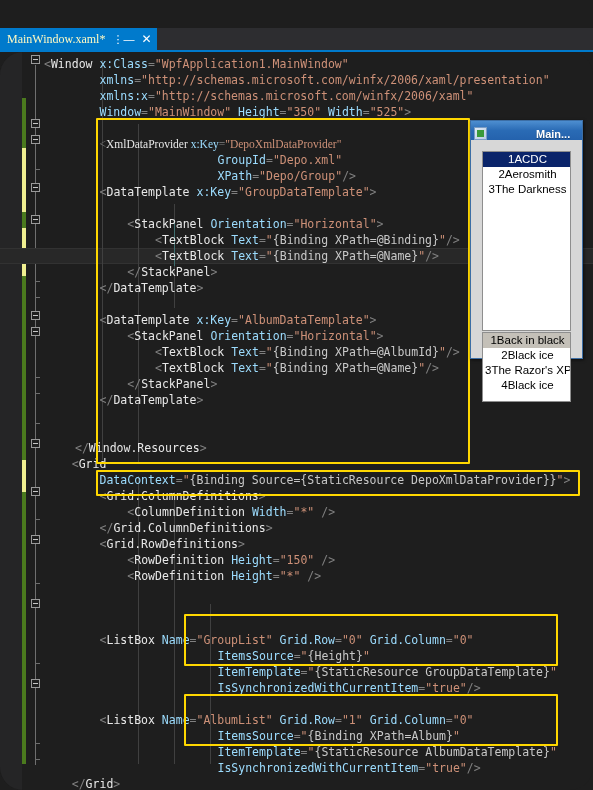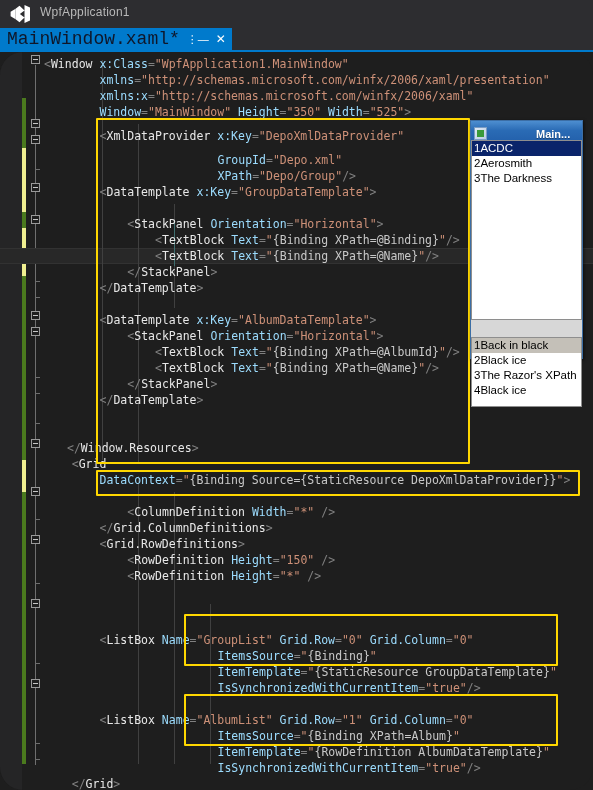--- a/index.html
+++ b/index.html
@@ -42,23 +42,23 @@
   }
   .tab-active {
     position: absolute; left: 0; top: 0;
     height: 22px;
     background: #007acc;
     display: flex; align-items: center;
     padding: 0 6px 0 7px;
     gap: 7px;
   }
   .tab-label {
-    font-family: Liberation Mono, monospace;
-    font-size: 18px;
-    color: #0f172a;
+    font-family: Liberation Serif, serif;
+    font-size: 12px;
+    color: #fef9c3;
     white-space: nowrap;
   }
   .tab-pin, .tab-close {
     font-family: "Liberation Sans", sans-serif;
     font-size: 11px;
     color: #ffffff;
     line-height: 1;
     cursor: pointer;
   }
   .tab-close { font-size: 12px; }
@@ -217,55 +217,48 @@
     font-family: "Liberation Sans", sans-serif;
     font-size: 10px; line-height: 13px;
     text-align: center;
     color: #0a1b33;
     font-weight: bold;
   }
   .pw-body {
     position: absolute; left: 0; top: 19px;
     width: 111px; height: 218px;
     background: #d7d7d7;
-    padding: 0;
+    padding: 11px;
+    text-align: center;
   }
   .pw-listbox {
     background: #ffffff;
     border: 1px solid #8e8e8e;
     overflow: hidden;
   }
   .pw-listbox.top { height: 180px; }
-  .pw-listbox.bottom { height: 70px; margin-top: 17px; }
+  .pw-listbox.bottom { height: 70px; margin-top: 1px; }
   .pw-item {
     font-family: "Liberation Sans", sans-serif;
     font-size: 11.5px;
     line-height: 15px;
     height: 15px;
     padding-left: 2px;
     color: #000000;
     white-space: nowrap;
     cursor: pointer;
   }
   .pw-item.sel-active { background: #0a246a; color: #ffffff; }
   .pw-item.sel-inactive { background: #c4c0b8; color: #000000; }
 </style>
 </head>
 <body>
 
 <div id="app">
 
-  <div class="titlebar">
-    <svg class="vs-logo" viewBox="0 0 20 18">
-      <polygon points="14.5,0 20,2.6 20,15.4 14.5,18 14.5,12.6 9.5,17.2 5.6,14.2 5.6,3.8 9.5,0.8 14.5,5.4" fill="#ffffff"></polygon>
-      <polygon points="5.6,3.8 5.6,14.2 0.6,11.2 0.6,6.8" fill="#ffffff"></polygon>
-      <polygon points="14.5,5.4 14.5,12.6 9.9,9" fill="#2d2d30"></polygon>
-    </svg>
-    <div class="titlebar-text">WpfApplication1</div>
-  </div>
 
   <div class="tabstrip">
     <div class="tab-active">
       <span class="tab-label">MainWindow.xaml*</span>
       <span class="tab-pin">⋮—</span>
       <span class="tab-close">✕</span>
     </div>
   </div>
   <div class="tabstrip-underline"></div>
 
@@ -317,50 +310,51 @@
     <div class="indent-guide" style="left:174px;top:152px;height:104px;"></div>
     <div class="indent-guide" style="left:174px;top:440px;height:272px;"></div>
     <div class="indent-guide teal" style="left:174px;top:168px;height:46px;"></div>
     <div class="indent-guide" style="left:210px;top:552px;height:160px;"></div>
 
     <div class="code-layer" id="code-layer">
         <div class="cline" style="top: 4px; left: 44px;"><span class="t-brk">&lt;</span><span class="t-elem">Window</span> <span class="t-attr">x:Class</span><span class="t-brk">=</span><span class="t-str">"WpfApplication1.MainWindow"</span></div>
         <div class="cline" style="top: 20px; left: 99.52px;"><span class="t-attr">xmlns</span><span class="t-brk">=</span><span class="t-str">"http://schemas.microsoft.com/winfx/2006/xaml/presentation"</span></div>
         <div class="cline" style="top: 36px; left: 99.52px;"><span class="t-attr">xmlns:x</span><span class="t-brk">=</span><span class="t-str">"http://schemas.microsoft.com/winfx/2006/xaml"</span></div>
         <div class="cline" style="top: 52px; left: 99.52px;"><span class="t-attr">Window</span><span class="t-brk">=</span><span class="t-str">"MainWindow"</span> <span class="t-attr">Height</span><span class="t-brk">=</span><span class="t-str">"350"</span> <span class="t-attr">Width</span><span class="t-brk">=</span><span class="t-str">"525"</span><span class="t-brk">&gt;</span></div>
-        <div class="cline" style="top: 76px; left: 99.52px;"><span class="t-brk">&lt;</span><span class="t-elem">XmlDataProvider</span> <span class="t-attr">x:Key</span><span class="t-brk">=</span><span class="t-str">"DepoXmlDataProvider"</span></div>
+        <div class="cline" style="top: 84px; left: 99.52px; font-family: Liberation Serif, serif;"><span class="t-brk">&lt;</span><span class="t-elem">XmlDataProvider</span> <span class="t-attr">x:Key</span><span class="t-brk">=</span><span class="t-str">"DepoXmlDataProvider"</span></div>
         <div class="cline" style="top: 100px; left: 217.5px;"><span class="t-attr">GroupId</span><span class="t-brk">=</span><span class="t-str">"Depo.xml"</span></div>
         <div class="cline" style="top: 116px; left: 217.5px;"><span class="t-attr">XPath</span><span class="t-brk">=</span><span class="t-str">"Depo/Group"</span><span class="t-brk">/&gt;</span></div>
         <div class="cline" style="top: 132px; left: 99.52px;"><span class="t-brk">&lt;</span><span class="t-elem">DataTemplate</span> <span class="t-attr">x:Key</span><span class="t-brk">=</span><span class="t-str">"GroupDataTemplate"</span><span class="t-brk">&gt;</span></div>
         <div class="cline" style="top: 164px; left: 127.28px;"><span class="t-brk">&lt;</span><span class="t-elem">StackPanel</span> <span class="t-attr">Orientation</span><span class="t-brk">=</span><span class="t-str">"Horizontal"</span><span class="t-brk">&gt;</span></div>
         <div class="cline" style="top: 180px; left: 155.04px;"><span class="t-brk">&lt;</span><span class="t-elem">TextBlock</span> <span class="t-attr">Text</span><span class="t-brk">=</span><span class="t-str">"</span><span class="t-mkext">{Binding XPath=@Binding}</span><span class="t-str">"</span><span class="t-brk">/&gt;</span></div>
         <div class="cline" style="top: 196px; left: 155.04px;"><span class="t-brk">&lt;</span><span class="t-elem">TextBlock</span> <span class="t-attr">Text</span><span class="t-brk">=</span><span class="t-str">"</span><span class="t-mkext">{Binding XPath=@Name}</span><span class="t-str">"</span><span class="t-brk">/&gt;</span></div>
         <div class="cline" style="top: 212px; left: 127.28px;"><span class="t-brk">&lt;/</span><span class="t-elem">StackPanel</span><span class="t-brk">&gt;</span></div>
         <div class="cline" style="top: 228px; left: 99.52px;"><span class="t-brk">&lt;/</span><span class="t-elem">DataTemplate</span><span class="t-brk">&gt;</span></div>
         <div class="cline" style="top: 260px; left: 99.52px;"><span class="t-brk">&lt;</span><span class="t-elem">DataTemplate</span> <span class="t-attr">x:Key</span><span class="t-brk">=</span><span class="t-str">"AlbumDataTemplate"</span><span class="t-brk">&gt;</span></div>
         <div class="cline" style="top: 276px; left: 127.28px;"><span class="t-brk">&lt;</span><span class="t-elem">StackPanel</span> <span class="t-attr">Orientation</span><span class="t-brk">=</span><span class="t-str">"Horizontal"</span><span class="t-brk">&gt;</span></div>
         <div class="cline" style="top: 292px; left: 155.04px;"><span class="t-brk">&lt;</span><span class="t-elem">TextBlock</span> <span class="t-attr">Text</span><span class="t-brk">=</span><span class="t-str">"</span><span class="t-mkext">{Binding XPath=@AlbumId}</span><span class="t-str">"</span><span class="t-brk">/&gt;</span></div>
         <div class="cline" style="top: 308px; left: 155.04px;"><span class="t-brk">&lt;</span><span class="t-elem">TextBlock</span> <span class="t-attr">Text</span><span class="t-brk">=</span><span class="t-str">"</span><span class="t-mkext">{Binding XPath=@Name}</span><span class="t-str">"</span><span class="t-brk">/&gt;</span></div>
         <div class="cline" style="top: 324px; left: 127.28px;"><span class="t-brk">&lt;/</span><span class="t-elem">StackPanel</span><span class="t-brk">&gt;</span></div>
         <div class="cline" style="top: 340px; left: 99.52px;"><span class="t-brk">&lt;/</span><span class="t-elem">DataTemplate</span><span class="t-brk">&gt;</span></div>
-        <div class="cline" style="top: 388px; left: 67px;"><span class="t-brk">&lt;/</span><span class="t-elem">Window.Resources</span><span class="t-brk">&gt;</span></div>
+        <div class="cline" style="top: 388px; left: 75px;"><span class="t-brk">&lt;/</span><span class="t-elem">Window.Resources</span><span class="t-brk">&gt;</span></div>
         <div class="cline" style="top: 404px; left: 71.76px;"><span class="t-brk">&lt;</span><span class="t-elem">Grid</span></div>
         <div class="cline" style="top: 420px; left: 99.52px;"><span class="t-attr">DataContext</span><span class="t-brk">=</span><span class="t-str">"</span><span class="t-mkext">{Binding Source={StaticResource DepoXmlDataProvider}}</span><span class="t-str">"</span><span class="t-brk">&gt;</span></div>
+        <div class="cline" style="top: 436px; left: 99.52px;"><span class="t-brk">&lt;</span><span class="t-elem">Grid.ColumnDefinitions</span><span class="t-brk">&gt;</span></div>
         <div class="cline" style="top: 452px; left: 127.28px;"><span class="t-brk">&lt;</span><span class="t-elem">ColumnDefinition</span> <span class="t-attr">Width</span><span class="t-brk">=</span><span class="t-str">"*"</span> <span class="t-brk">/&gt;</span></div>
         <div class="cline" style="top: 484px; left: 99.52px;"><span class="t-brk">&lt;</span><span class="t-elem">Grid.RowDefinitions</span><span class="t-brk">&gt;</span></div>
         <div class="cline" style="top: 468px; left: 99.52px;"><span class="t-brk">&lt;/</span><span class="t-elem">Grid.ColumnDefinitions</span><span class="t-brk">&gt;</span></div>
         <div class="cline" style="top: 500px; left: 127.28px;"><span class="t-brk">&lt;</span><span class="t-elem">RowDefinition</span> <span class="t-attr">Height</span><span class="t-brk">=</span><span class="t-str">"150"</span> <span class="t-brk">/&gt;</span></div>
         <div class="cline" style="top: 516px; left: 127.28px;"><span class="t-brk">&lt;</span><span class="t-elem">RowDefinition</span> <span class="t-attr">Height</span><span class="t-brk">=</span><span class="t-str">"*"</span> <span class="t-brk">/&gt;</span></div>
         <div class="cline" style="top: 580px; left: 99.52px;"><span class="t-brk">&lt;</span><span class="t-elem">ListBox</span> <span class="t-attr">Name</span><span class="t-brk">=</span><span class="t-str">"GroupList"</span> <span class="t-attr">Grid.Row</span><span class="t-brk">=</span><span class="t-str">"0"</span> <span class="t-attr">Grid.Column</span><span class="t-brk">=</span><span class="t-str">"0"</span></div>
-        <div class="cline" style="top: 596px; left: 217.5px;"><span class="t-attr">ItemsSource</span><span class="t-brk">=</span><span class="t-str">"</span><span class="t-mkext">{Binding}</span><span class="t-str">"</span></div>
+        <div class="cline" style="top: 596px; left: 217.5px;"><span class="t-attr">ItemsSource</span><span class="t-brk">=</span><span class="t-str">"</span><span class="t-mkext">{Height}</span><span class="t-str">"</span></div>
         <div class="cline" style="top: 612px; left: 217.5px;"><span class="t-attr">ItemTemplate</span><span class="t-brk">=</span><span class="t-str">"</span><span class="t-mkext">{StaticResource GroupDataTemplate}</span><span class="t-str">"</span></div>
         <div class="cline" style="top: 628px; left: 217.5px;"><span class="t-attr">IsSynchronizedWithCurrentItem</span><span class="t-brk">=</span><span class="t-str">"true"</span><span class="t-brk">/&gt;</span></div>
         <div class="cline" style="top: 660px; left: 99.52px;"><span class="t-brk">&lt;</span><span class="t-elem">ListBox</span> <span class="t-attr">Name</span><span class="t-brk">=</span><span class="t-str">"AlbumList"</span> <span class="t-attr">Grid.Row</span><span class="t-brk">=</span><span class="t-str">"1"</span> <span class="t-attr">Grid.Column</span><span class="t-brk">=</span><span class="t-str">"0"</span></div>
         <div class="cline" style="top: 676px; left: 217.5px;"><span class="t-attr">ItemsSource</span><span class="t-brk">=</span><span class="t-str">"</span><span class="t-mkext">{Binding XPath=Album}</span><span class="t-str">"</span></div>
-        <div class="cline" style="top: 692px; left: 217.5px;"><span class="t-attr">ItemTemplate</span><span class="t-brk">=</span><span class="t-str">"</span><span class="t-mkext">{RowDefinition AlbumDataTemplate}</span><span class="t-str">"</span></div>
+        <div class="cline" style="top: 692px; left: 217.5px;"><span class="t-attr">ItemTemplate</span><span class="t-brk">=</span><span class="t-str">"</span><span class="t-mkext">{StaticResource AlbumDataTemplate}</span><span class="t-str">"</span></div>
         <div class="cline" style="top: 708px; left: 217.5px;"><span class="t-attr">IsSynchronizedWithCurrentItem</span><span class="t-brk">=</span><span class="t-str">"true"</span><span class="t-brk">/&gt;</span></div>
         <div class="cline" style="top: 724px; left: 71.76px;"><span class="t-brk">&lt;/</span><span class="t-elem">Grid</span><span class="t-brk">&gt;</span></div>
       </div>
 
     <div class="hl-box" style="left:96px; top:66px;  width:374px; height:346px;"></div>
     <div class="hl-box" style="left:96px; top:418px; width:484px; height:26px;"></div>
     <div class="hl-box" style="left:184px;top:562px; width:374px; height:52px;"></div>
     <div class="hl-box" style="left:184px;top:642px; width:374px; height:52px;"></div>
 
   </div>

